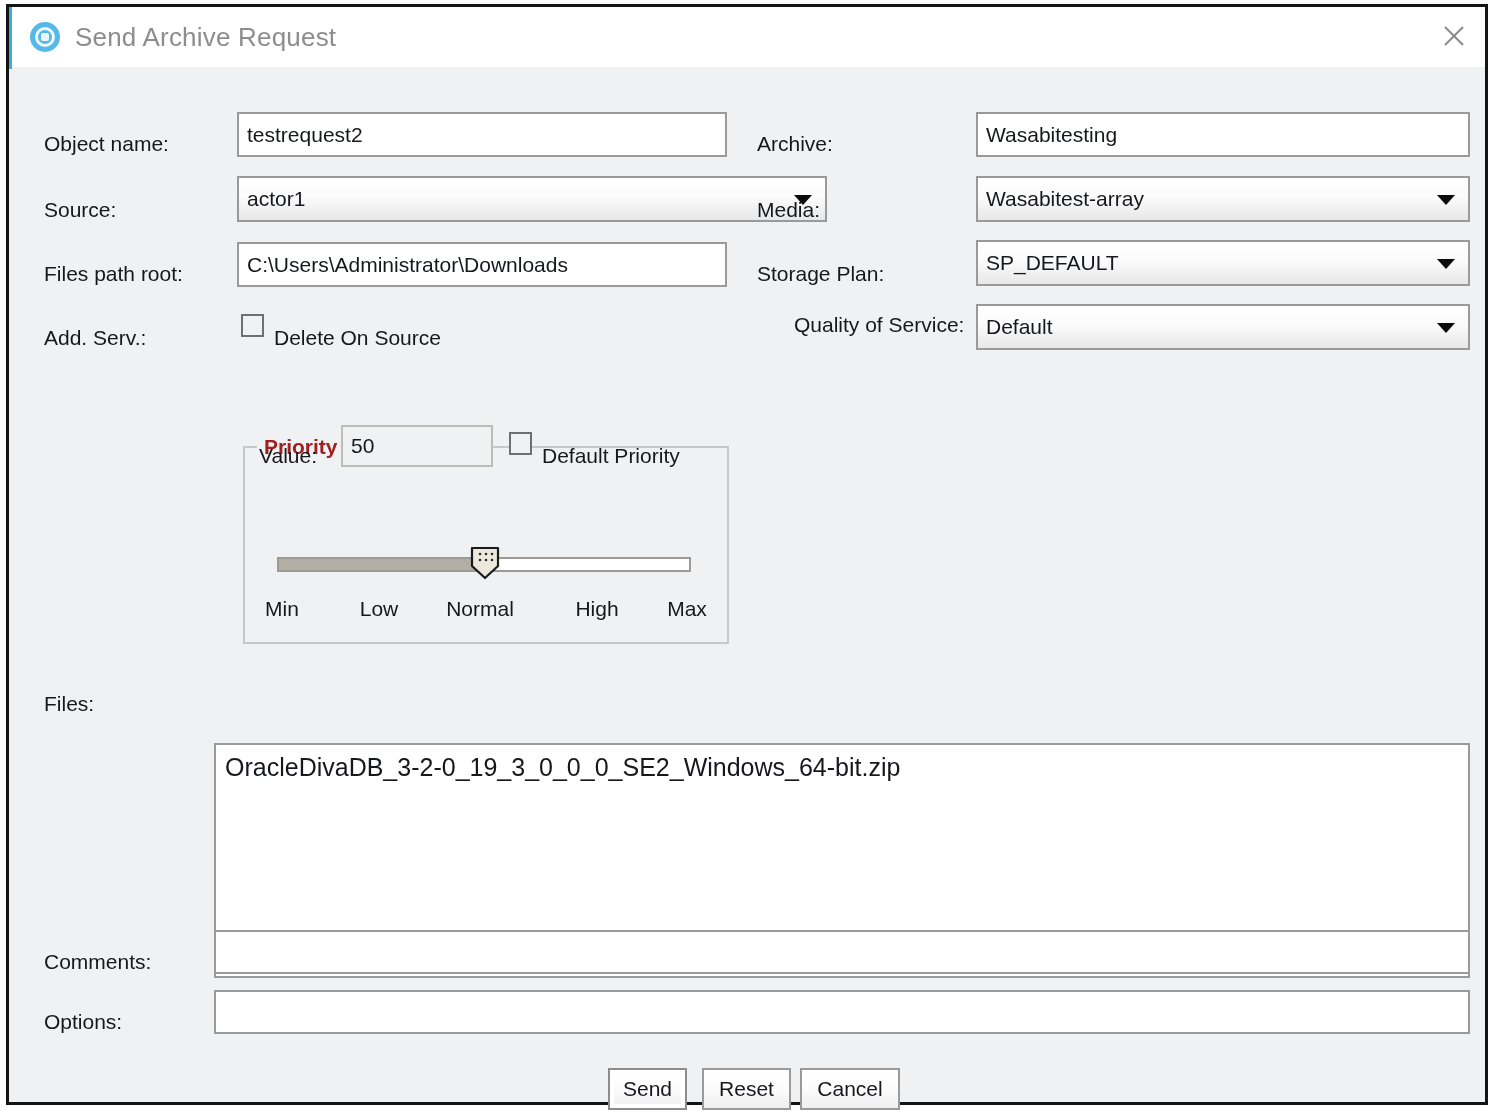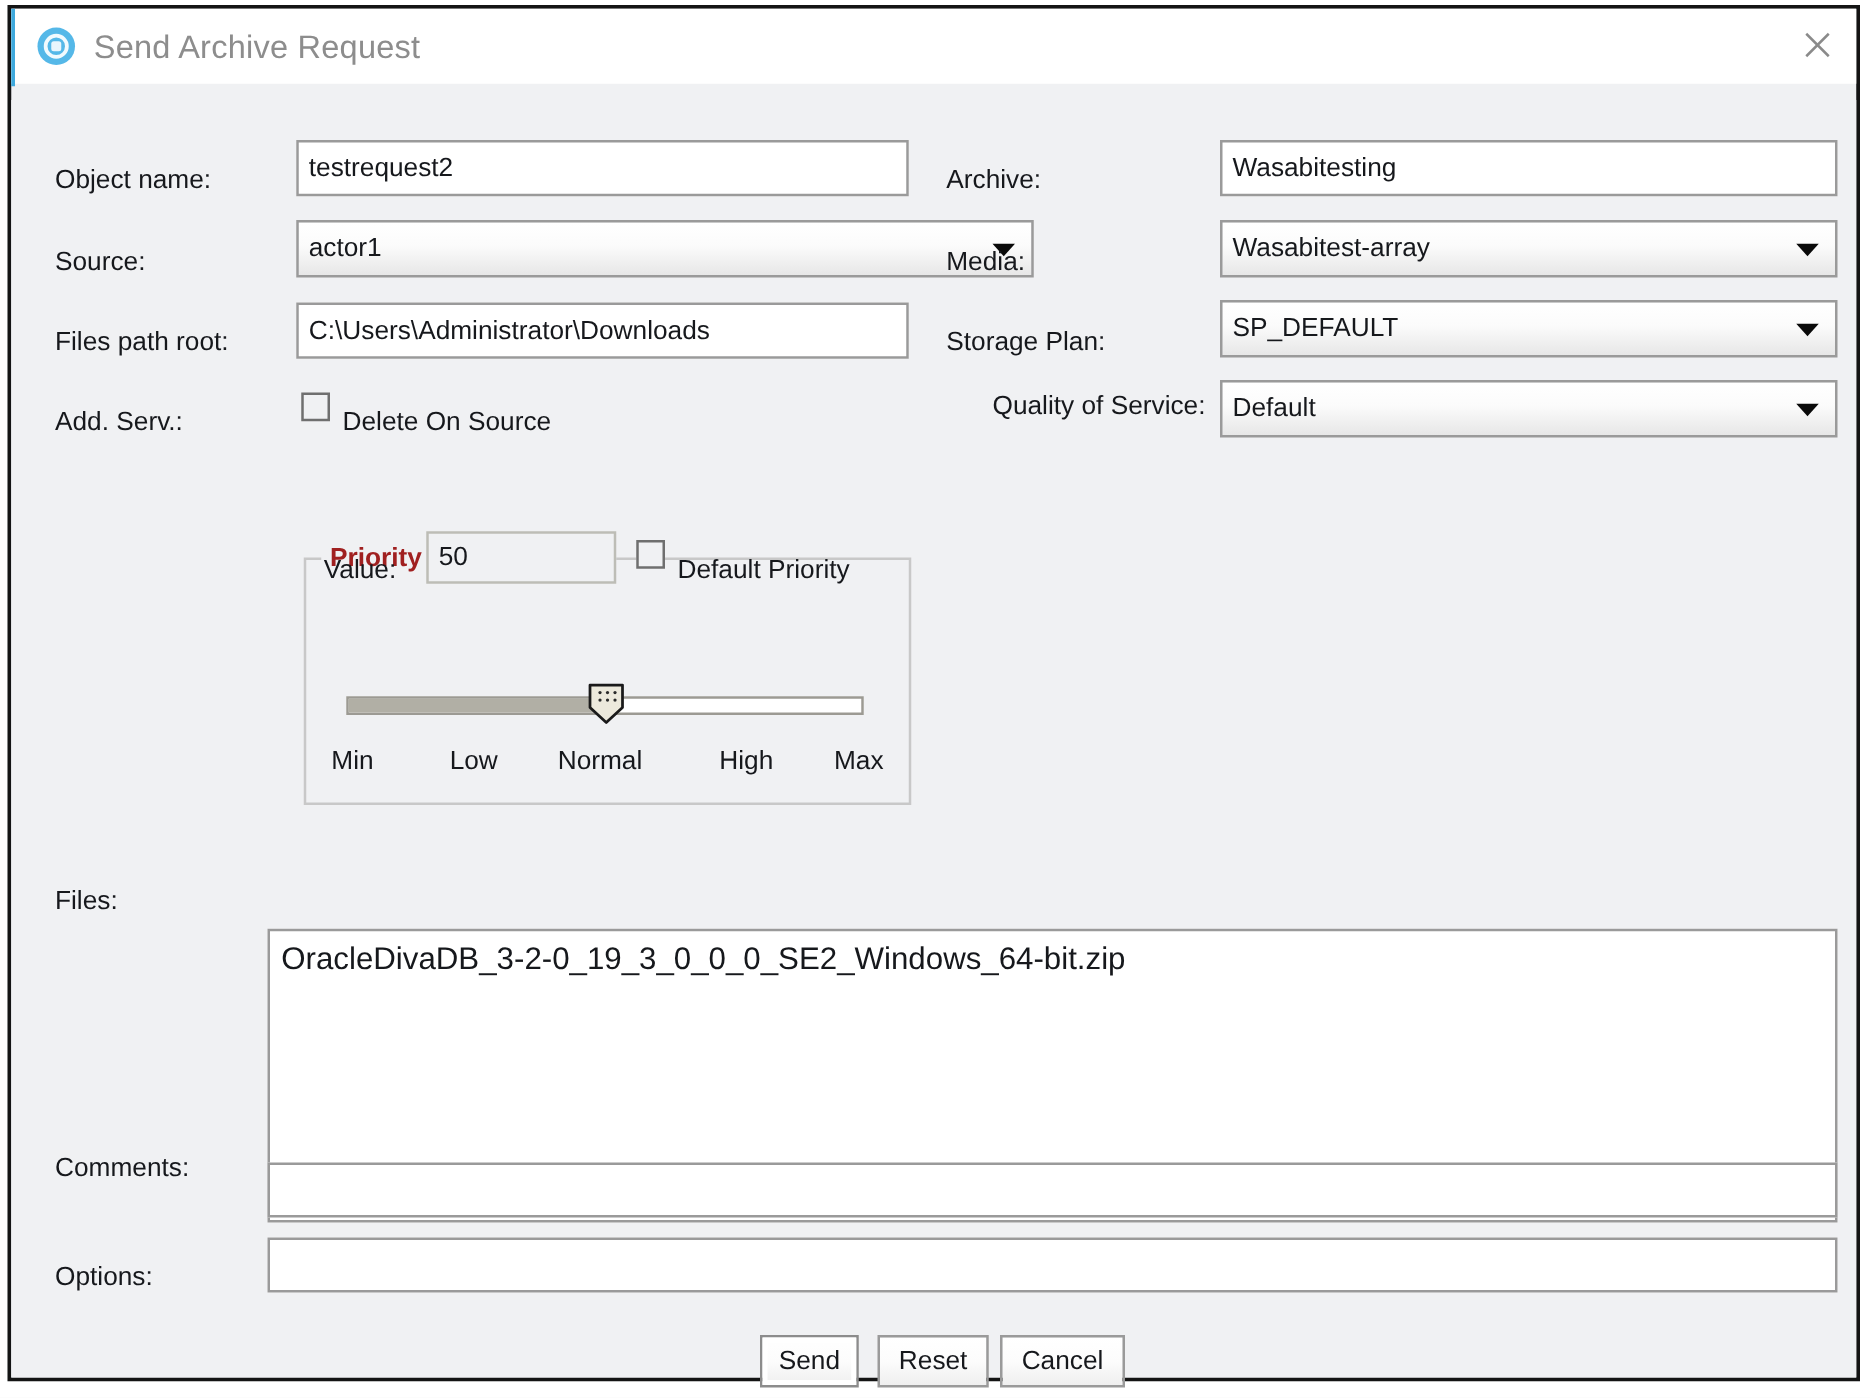--- a/index.html
+++ b/index.html
@@ -328,24 +328,24 @@
       <circle cx="16" cy="14" r="1.3" fill="#2b2b2b"></circle>
       <circle cx="22" cy="14" r="1.3" fill="#2b2b2b"></circle>
     </svg>
 
     <div class="tick" style="left:240px; width:66px;">Min</div>
     <div class="tick" style="left:337px; width:66px;">Low</div>
     <div class="tick" style="left:412px; width:118px;">Normal</div>
     <div class="tick" style="left:553px; width:70px;">High</div>
     <div class="tick" style="left:643px; width:70px;">Max</div>
 
-    <div class="lbl" style="left:35px; top:630px;">Files:</div>
+    <div class="lbl" style="left:35px; top:613px;">Files:</div>
     <div id="files-box">OracleDivaDB_3-2-0_19_3_0_0_0_SE2_Windows_64-bit.zip</div>
 
-    <div class="lbl" style="left:35px; top:844px;">Comments:</div>
+    <div class="lbl" style="left:35px; top:871px;">Comments:</div>
     <div class="tinput" style="left:205px; top:850px; width:1256px; height:44px;" placeholder=""></div>
 
     <div class="lbl" style="left:35px; top:931px;">Options:</div>
     <div class="tinput" style="left:205px; top:910px; width:1256px; height:44px;" placeholder=""></div>
 
     <div class="btn default" style="left:599px; top:988px; width:79px;">Send</div>
     <div class="btn" style="left:693px; top:988px; width:89px;">Reset</div>
     <div class="btn" style="left:791px; top:988px; width:100px;">Cancel</div>
 
   </div>

